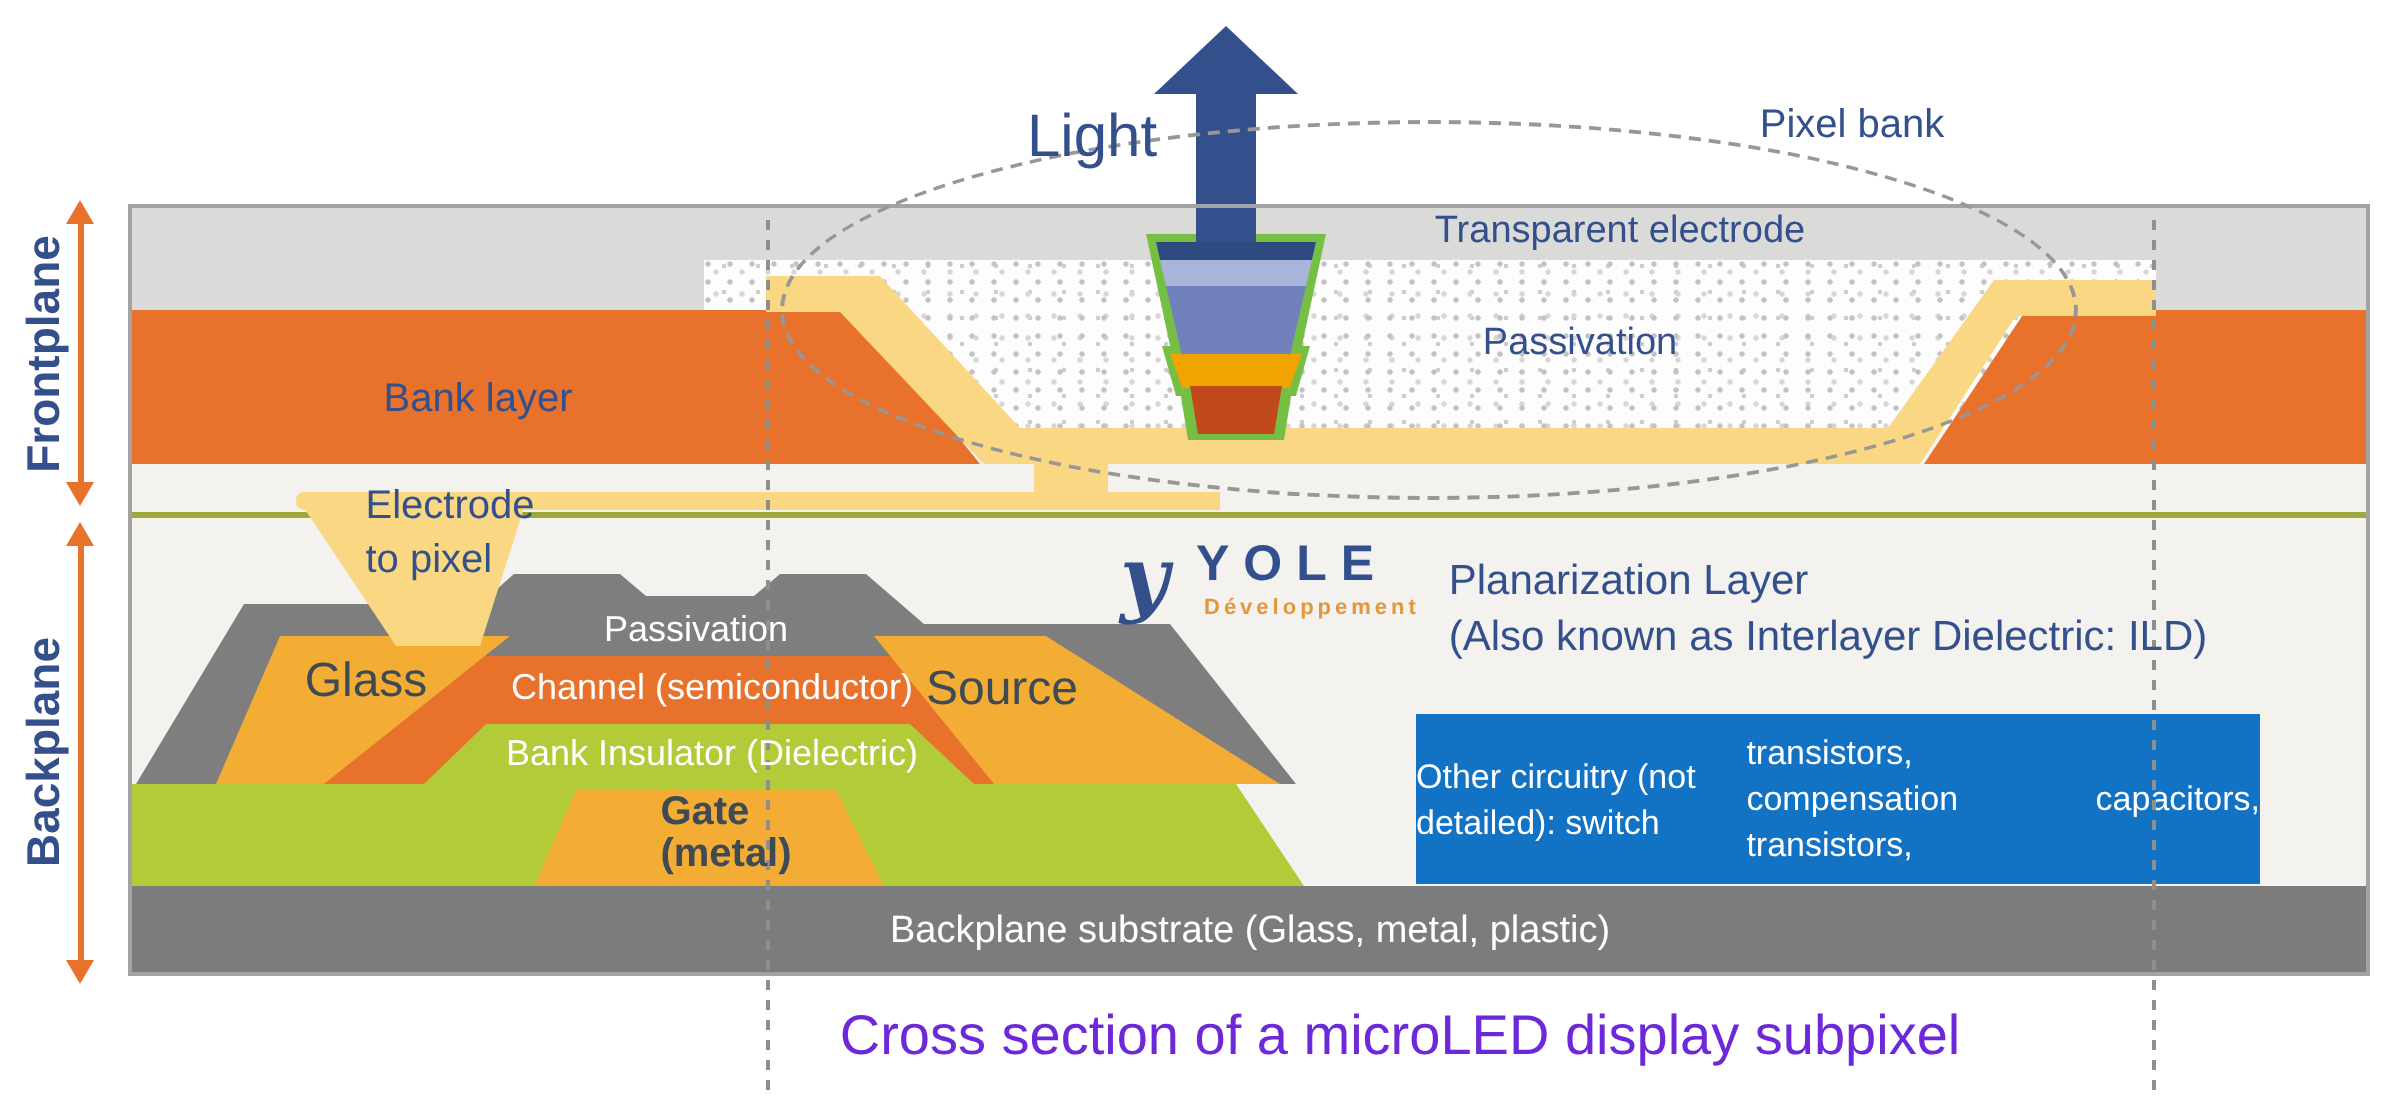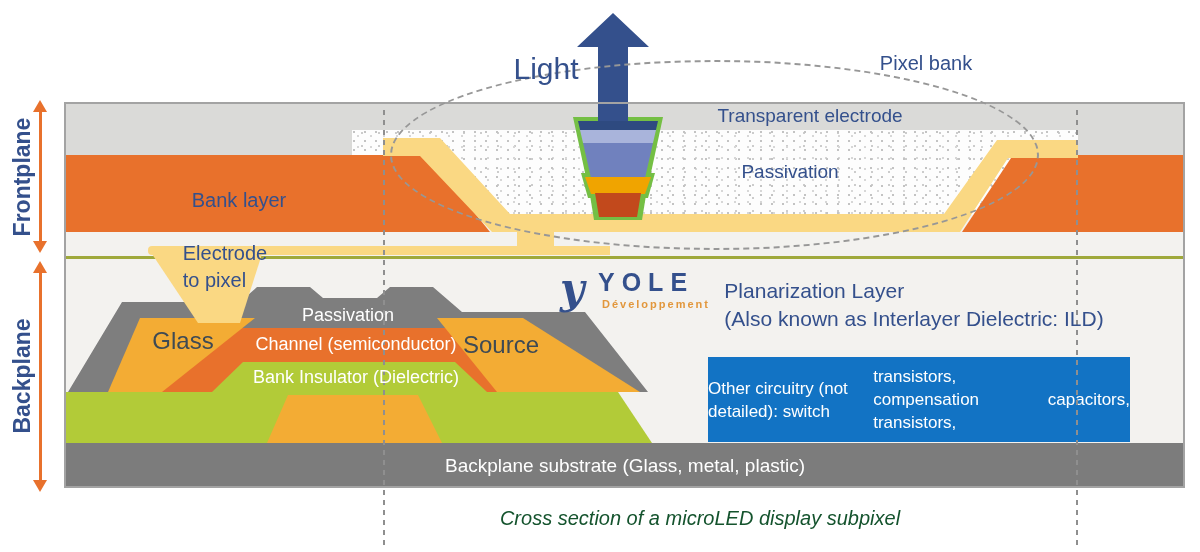--- a/index.html
+++ b/index.html
@@ -73,21 +73,21 @@
   .sidelabel{position:absolute;transform:translate(-50%,-50%) rotate(-90deg);white-space:nowrap;
     font-size:23px;color:var(--navy);font-weight:bold;z-index:45;}
 
   
   .logo{left:552px;top:262px;width:180px;height:58px;z-index:50;}
   .logo .mark{position:absolute;left:8px;top:2px;font-family:"DejaVu Serif",serif;font-style:italic;
     font-size:42px;font-weight:bold;color:var(--navy);}
   .logo .name{position:absolute;left:46px;top:6px;font-size:25px;font-weight:bold;letter-spacing:7px;color:var(--navy);}
   .logo .sub{position:absolute;left:50px;top:36px;font-size:11px;font-weight:bold;letter-spacing:2px;color:#e2973c;text-align:right;}
 
-  .caption{font-style:italic;font-size:20px;color:#14532d;z-index:50;}
+  .caption{font-size:28px;color:#6d28d9;z-index:50;}
 </style>
 </head>
 <body>
 
 <div id="canvas">
 
   <div class="abs bg-inner"></div>
   <div class="abs grayband"></div>
   <div class="abs stipple"></div>
 
@@ -154,20 +154,24 @@
 
   <div class="txt navy" style="left:914px;top:305px;font-size:21px;line-height:28px;z-index:50;">
     <div>Planarization Layer</div>
     <div>(Also known as Interlayer Dielectric: ILD)</div>
   </div>
   <div class="txt charcoal" style="left:183px;top:341px;font-size:24px;z-index:50;">Glass</div>
   <div class="txt charcoal" style="left:501px;top:345px;font-size:24px;z-index:50;">Source</div>
   <div class="txt white" style="left:348px;top:315px;font-size:18px;z-index:50;">Passivation</div>
   <div class="txt white" style="left:356px;top:344px;font-size:18px;z-index:50;">Channel (semiconductor)</div>
   <div class="txt white" style="left:356px;top:377px;font-size:18px;z-index:50;">Bank Insulator (Dielectric)</div>
+  <div class="txt charcoal" style="left:363px;top:417px;font-size:20px;font-weight:bold;line-height:21px;z-index:50;">
+    <div>Gate</div>
+    <div>(metal)</div>
+  </div>
   <div class="txt white" style="left:625px;top:466px;font-size:19px;z-index:50;">Backplane substrate (Glass, metal, plastic)</div>
 
   <div class="abs logo">
     <span class="mark">y</span>
     <span class="name">YOLE</span>
     <span class="sub">Développement</span>
   </div>
 
   <div class="txt caption" style="left:700px;top:518px;">Cross section of a microLED display subpixel</div>
 

